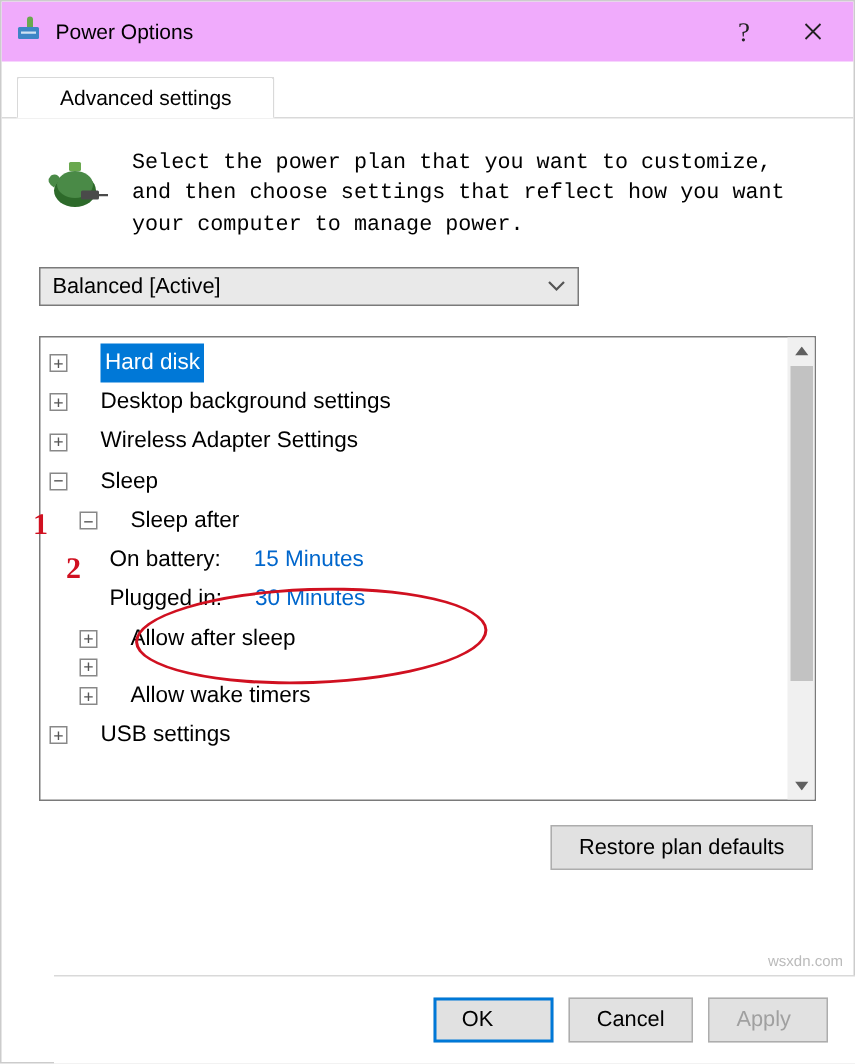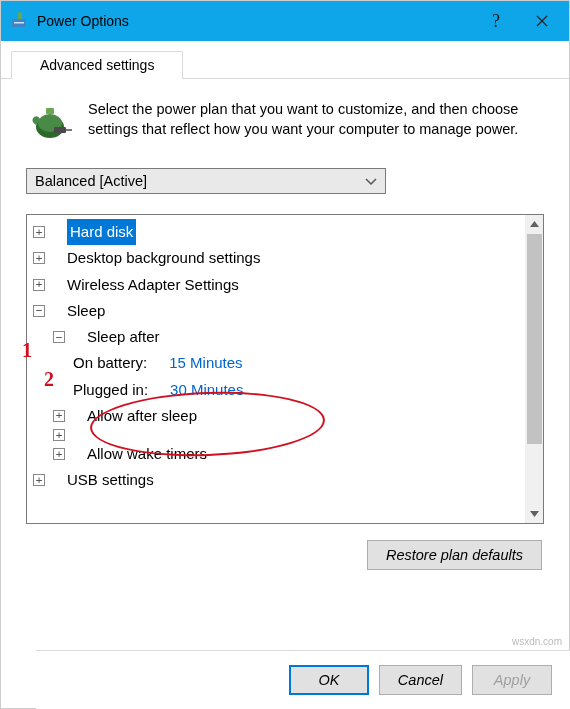--- a/index.html
+++ b/index.html
@@ -11,21 +11,21 @@
       width: 570px;
       height: 709px;
       overflow: hidden;
       border: 1px solid #ccc;
     }
     .titlebar {
       height: 40px;
       display: flex;
       align-items: center;
       padding: 0 4px 0 10px;
-      background: #0ea5e9;
+      background: #f0abfc;
     }
     .titlebar .title-icon svg { width: 18px; height: 18px; }
     .titlebar .title-text { margin-left: 8px; flex: 1; font-size: 14px; }
     .titlebar .winbtn {
       width: 46px; height: 32px;
       display: flex; align-items: center; justify-content: center;
       color: #222;
     }
     .titlebar .help { font-size: 18px; font-family: Georgia, serif; }
     .titlebar .close svg { width: 12px; height: 12px; }
@@ -40,21 +40,21 @@
       background: #fff;
       border: 1px solid #d9d9d9;
       border-bottom: 1px solid #fff;
       border-radius: 2px 2px 0 0;
       padding: 5px 28px;
       font-size: 14px;
       position: relative;
       top: 1px;
     }
     .content { padding: 20px 25px 0 25px; }
-    .intro { display: flex; gap: 14px; margin-bottom: 18px; }
+    .intro { display: flex; gap: 14px; margin-bottom: 18px; font-family: Liberation Mono, monospace; }
     .desc { line-height: 1.4; font-size: 14.5px; }
     .plan-select {
       width: 360px;
       border: 1px solid #7a7a7a;
       background: #e9e9e9;
       padding: 4px 8px;
       display: flex;
       justify-content: space-between;
       align-items: center;
       margin-bottom: 20px;
@@ -100,22 +100,20 @@
     .ind1 { padding-left: 20px; }
     .ind2 { padding-left: 40px; }
     .link { color: #0066cc; }
     .restore-row { display: flex; justify-content: flex-end; margin-top: 16px; padding-right: 2px;}
     .btn {
       border: 1px solid #adadad;
       background: #e1e1e1;
       padding: 6px 18px;
       font-size: 14.5px;
       min-width: 80px;
-      text-align: center;
-      font-style: italic;
     }
     .btn.disabled { color: #a0a0a0; }
     .btn.default { border: 2px solid #0078d7; padding: 5px 17px; }
     .bottom-bar {
       position: absolute;
       bottom: 0; left: 0; right: 0;
       border-top: 1px solid #d9d9d9;
       padding: 14px 18px;
       display: flex;
       justify-content: flex-end;

